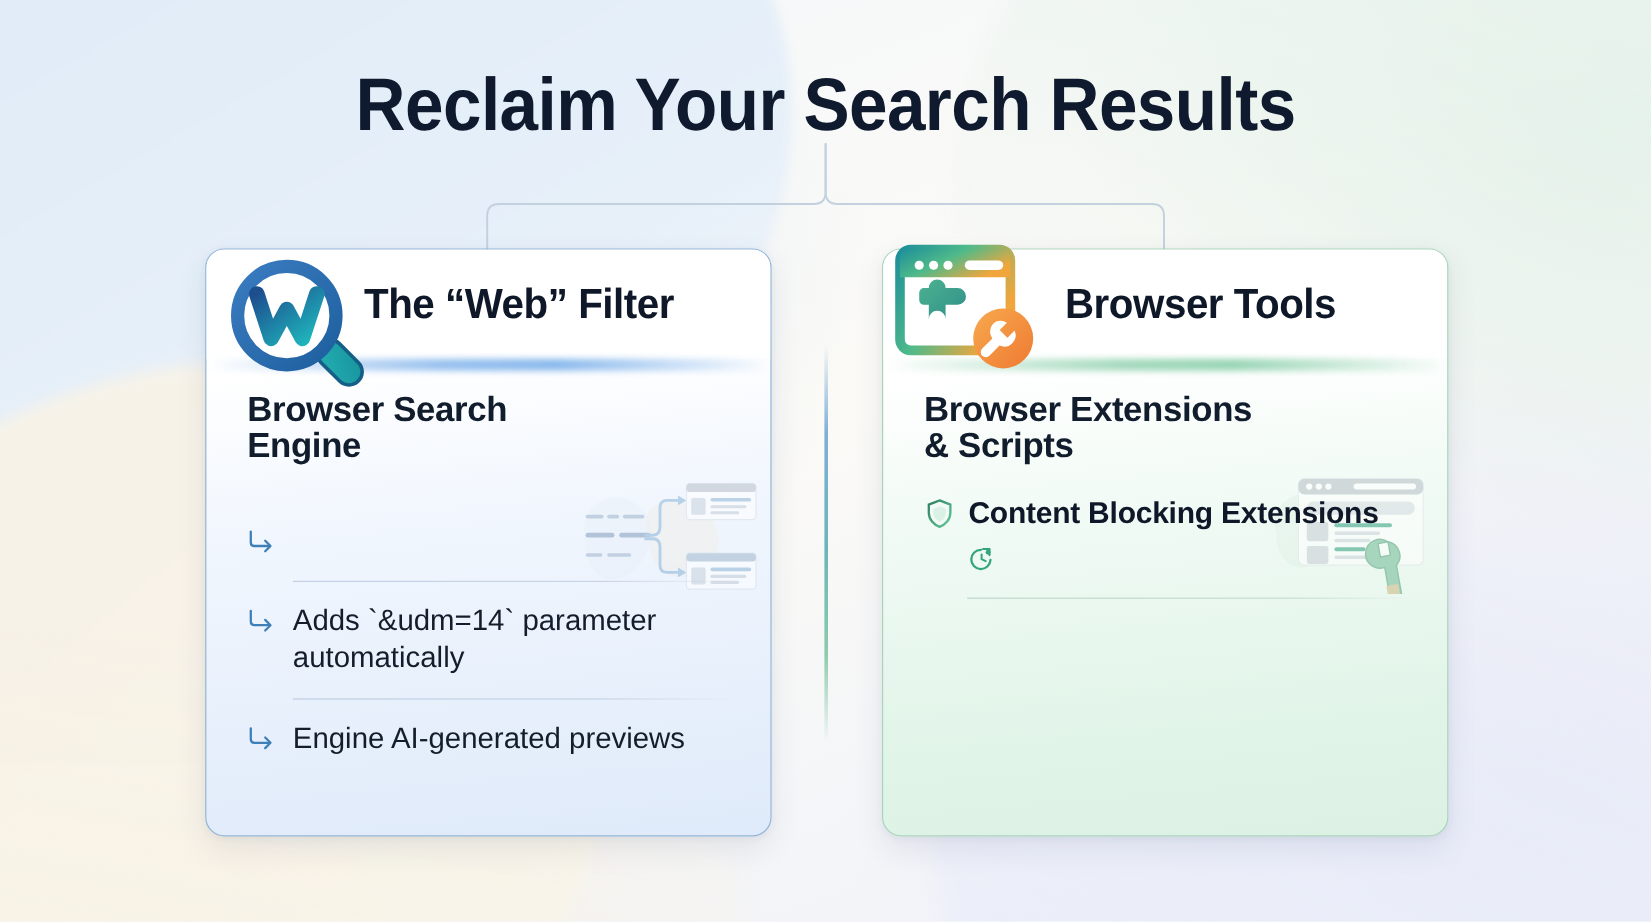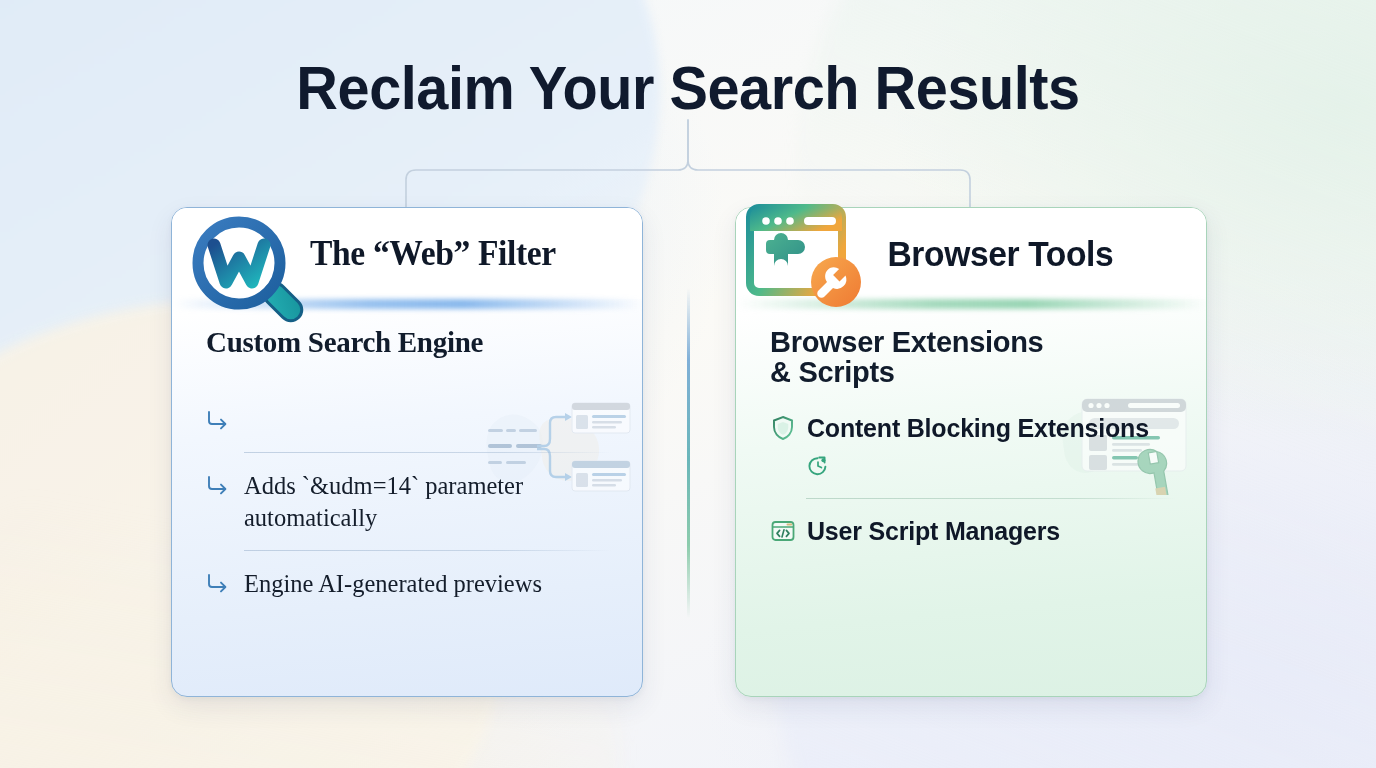--- a/index.html
+++ b/index.html
@@ -96,21 +96,20 @@
     position: absolute;
     border-radius: 16px;
     overflow: hidden;
     box-shadow: 0 10px 26px rgba(40,60,100,0.09), 0 2px 6px rgba(40,60,100,0.05);
   }
   .card-left {
     left: 171px; top: 207px;
     width: 470px; height: 488px;
     border: 1.5px solid #8fb4d8;
     background: linear-gradient(175deg, #ffffff 0%, #ffffff 20%, #f2f7fe 44%, #e6effb 78%, #dfeafa 100%);
-    font-family: Liberation Serif, serif;
   }
   .card-right {
     left: 735px; top: 207px;
     width: 470px; height: 488px;
     border: 1.5px solid #a8d4ba;
     background: linear-gradient(175deg, #ffffff 0%, #ffffff 20%, #f0faf4 46%, #e1f4e8 80%, #dcf1e4 100%);
   }
 
   .card-head {
     position: relative;
@@ -303,21 +302,21 @@
         <g>
           <rect x="88" y="70" width="58" height="30" rx="3" fill="#ffffff" stroke="#d8dfe8" stroke-width="1"></rect>
           <rect x="88" y="70" width="58" height="7" rx="3" fill="#9fb8cc"></rect>
           <rect x="92" y="82" width="12" height="14" rx="1.5" fill="#c9d2dc"></rect>
           <rect x="108" y="82" width="34" height="3" rx="1.5" fill="#8fb6d6"></rect>
           <rect x="108" y="88" width="30" height="2.6" rx="1.3" fill="#c3ccd6"></rect>
           <rect x="108" y="93" width="24" height="2.6" rx="1.3" fill="#c3ccd6"></rect>
         </g>
       </svg>
 
-      <h2 class="body-title">Custom Search Engine</h2>
+      <h2 class="body-title">Browser Search Engine</h2>
 
       <div class="list-left">
 
         <div class="li-left">
           <span class="arrow">
             <svg width="24" height="22" viewBox="0 0 24 22" fill="none">
               <path d="M3 3 L3 12 Q3 15 6 15 L19 15" stroke="#3f7fb8" stroke-width="1.9" stroke-linecap="round" fill="none"></path>
               <path d="M15 10.6 L19.4 15 L15 19.4" stroke="#3f7fb8" stroke-width="1.9" stroke-linecap="round" stroke-linejoin="round" fill="none"></path>
             </svg>
           </span>
@@ -428,33 +427,20 @@
               <path d="M11.5 4.2 A8 8 0 1 0 19.4 12.6" stroke="#35a57d" stroke-width="1.9" fill="none" stroke-linecap="round"></path>
               <path d="M13.2 3.5 L18.6 3.5 L18.6 8.6" stroke="#35a57d" stroke-width="1.8" fill="none" stroke-linecap="round" stroke-linejoin="round"></path>
               <circle cx="17.4" cy="6.2" r="2" fill="#35a57d"></circle>
               <path d="M12 8 L12 12 L15.4 13.6" stroke="#35a57d" stroke-width="1.7" fill="none" stroke-linecap="round"></path>
             </svg>
           </span>
         </div>
 
         <div class="sep-right"></div>
 
-        <div class="rg-head">
-          <span class="ic">
-            <svg width="26" height="26" viewBox="0 0 26 26" fill="none">
-              <rect x="2.5" y="4" width="21" height="18" rx="3" fill="#f3faf6" stroke="#4aa877" stroke-width="1.8"></rect>
-              <path d="M2.5 9 H23.5" stroke="#4aa877" stroke-width="1.5"></path>
-              <rect x="16.5" y="5.6" width="5.6" height="2" rx="1" fill="#d6b97e"></rect>
-              <path d="M9.6 12.4 L7 15.4 L9.6 18.4" stroke="#2f7f5f" stroke-width="1.7" fill="none" stroke-linecap="round" stroke-linejoin="round"></path>
-              <path d="M16.4 12.4 L19 15.4 L16.4 18.4" stroke="#2f7f5f" stroke-width="1.7" fill="none" stroke-linecap="round" stroke-linejoin="round"></path>
-              <path d="M14 11.8 L12 19" stroke="#2f7f5f" stroke-width="1.6" stroke-linecap="round"></path>
-            </svg>
-          </span>
-          <span class="lbl">User Script Managers</span>
-        </div>
 
 
       </div>
     </div>
   </div>
 
   <svg class="badge-icon badge-right" viewBox="0 0 126 114" fill="none">
     <defs>
       <linearGradient id="gBw" x1="0" y1="0" x2="1" y2="0.5">
         <stop offset="0%" stop-color="#1f9099"></stop>

